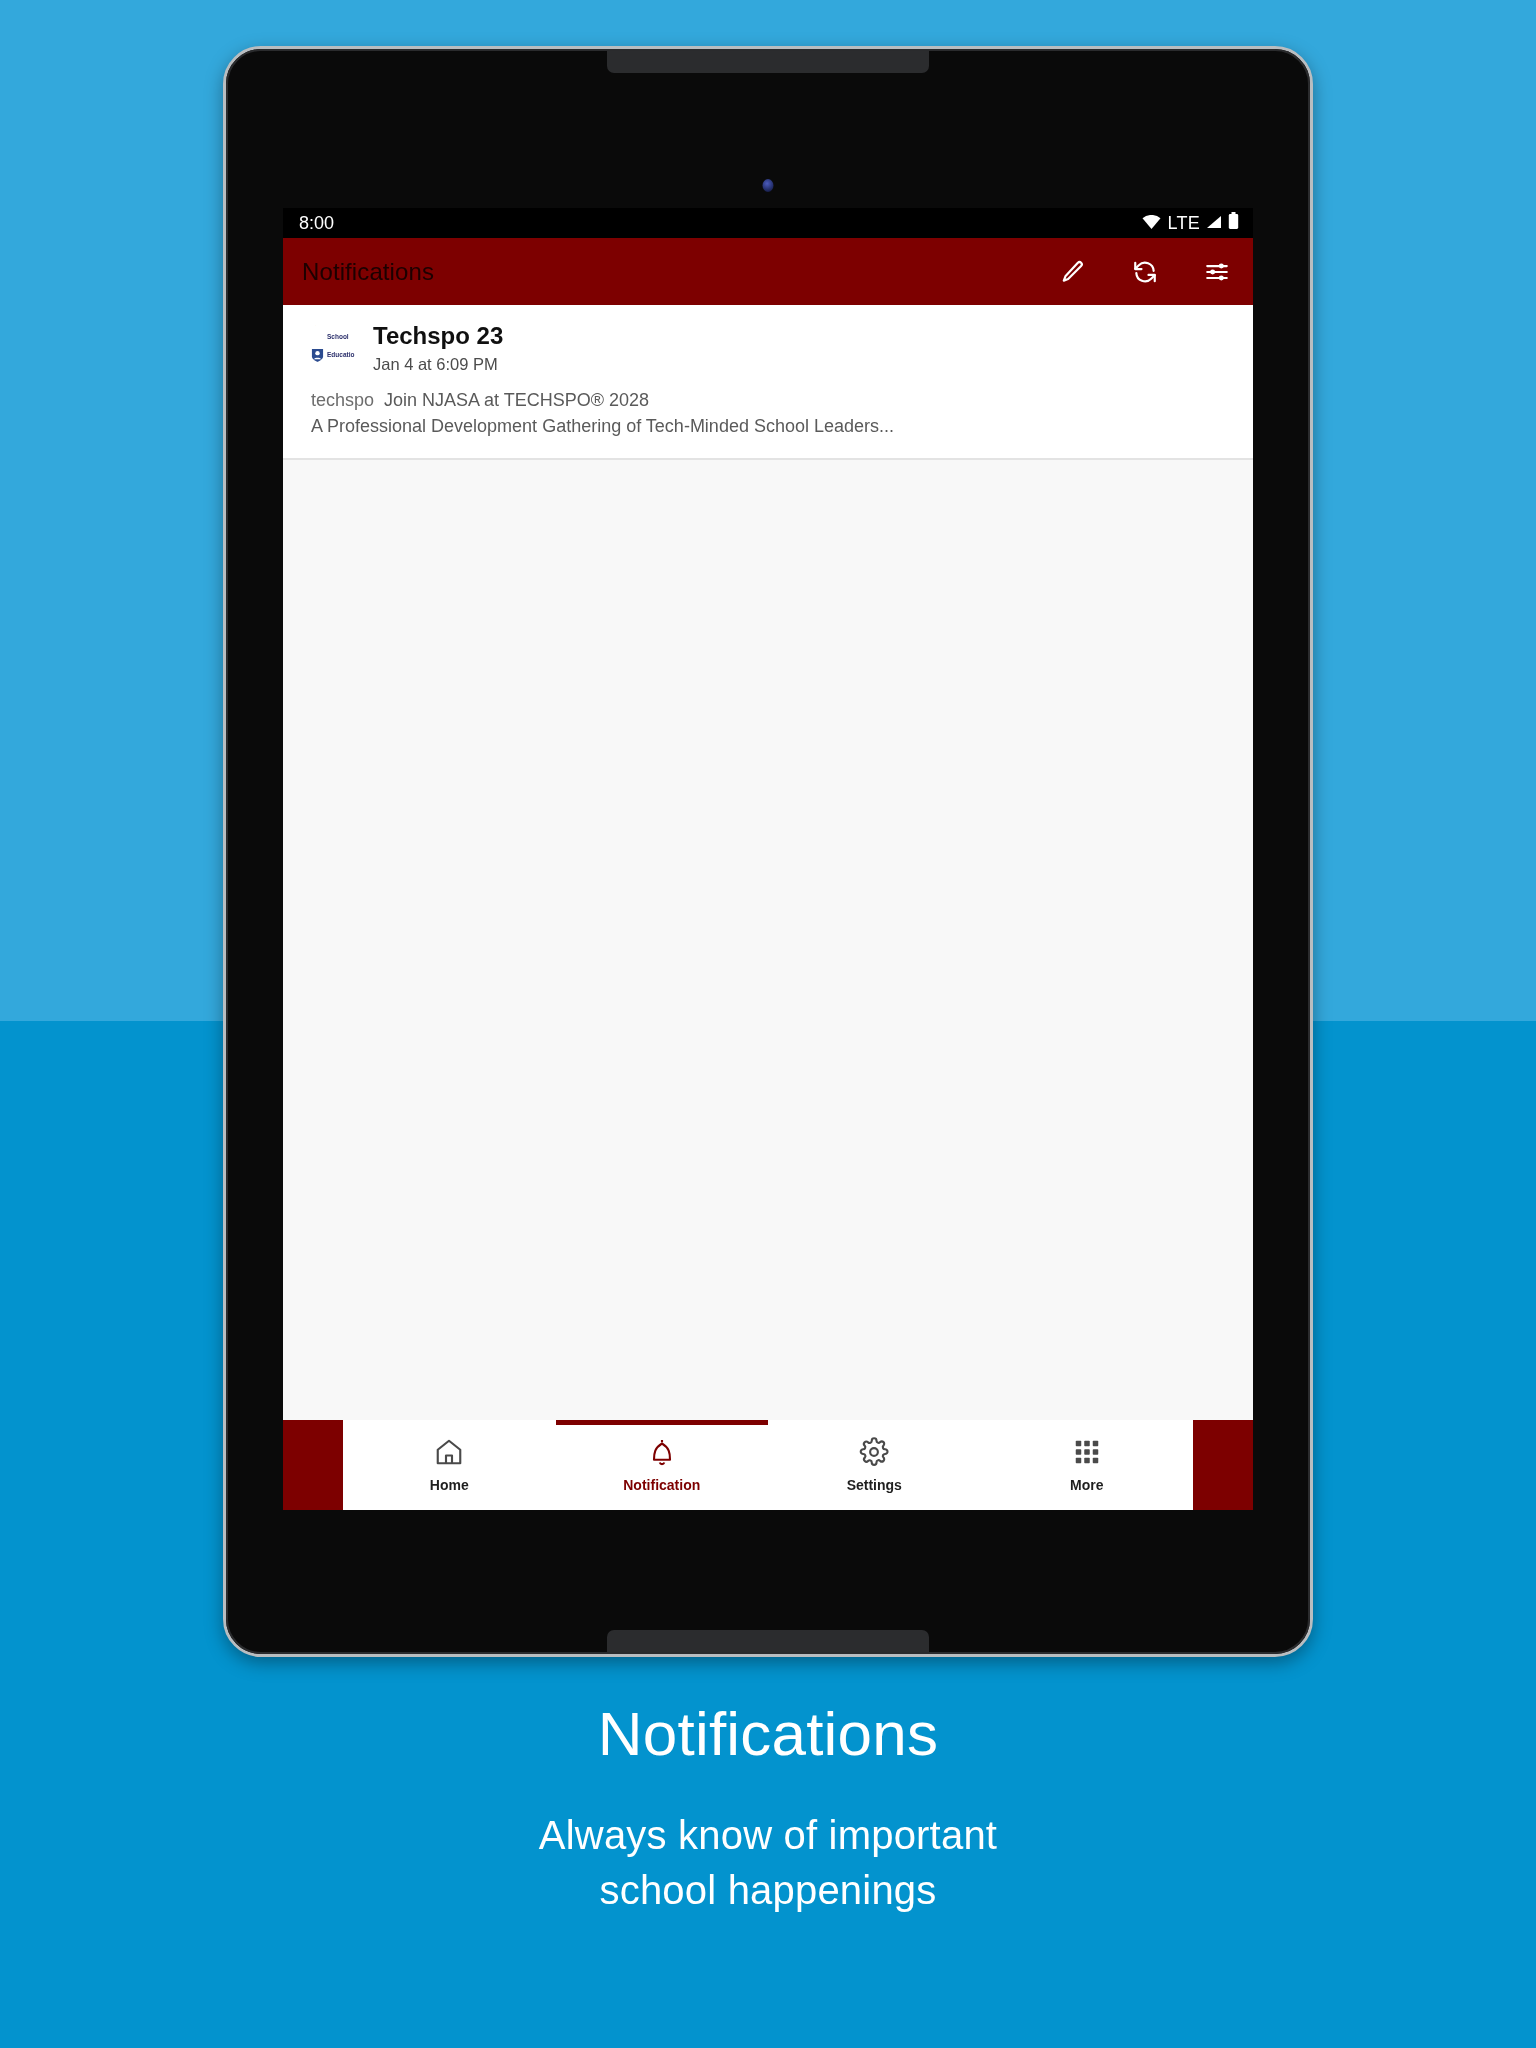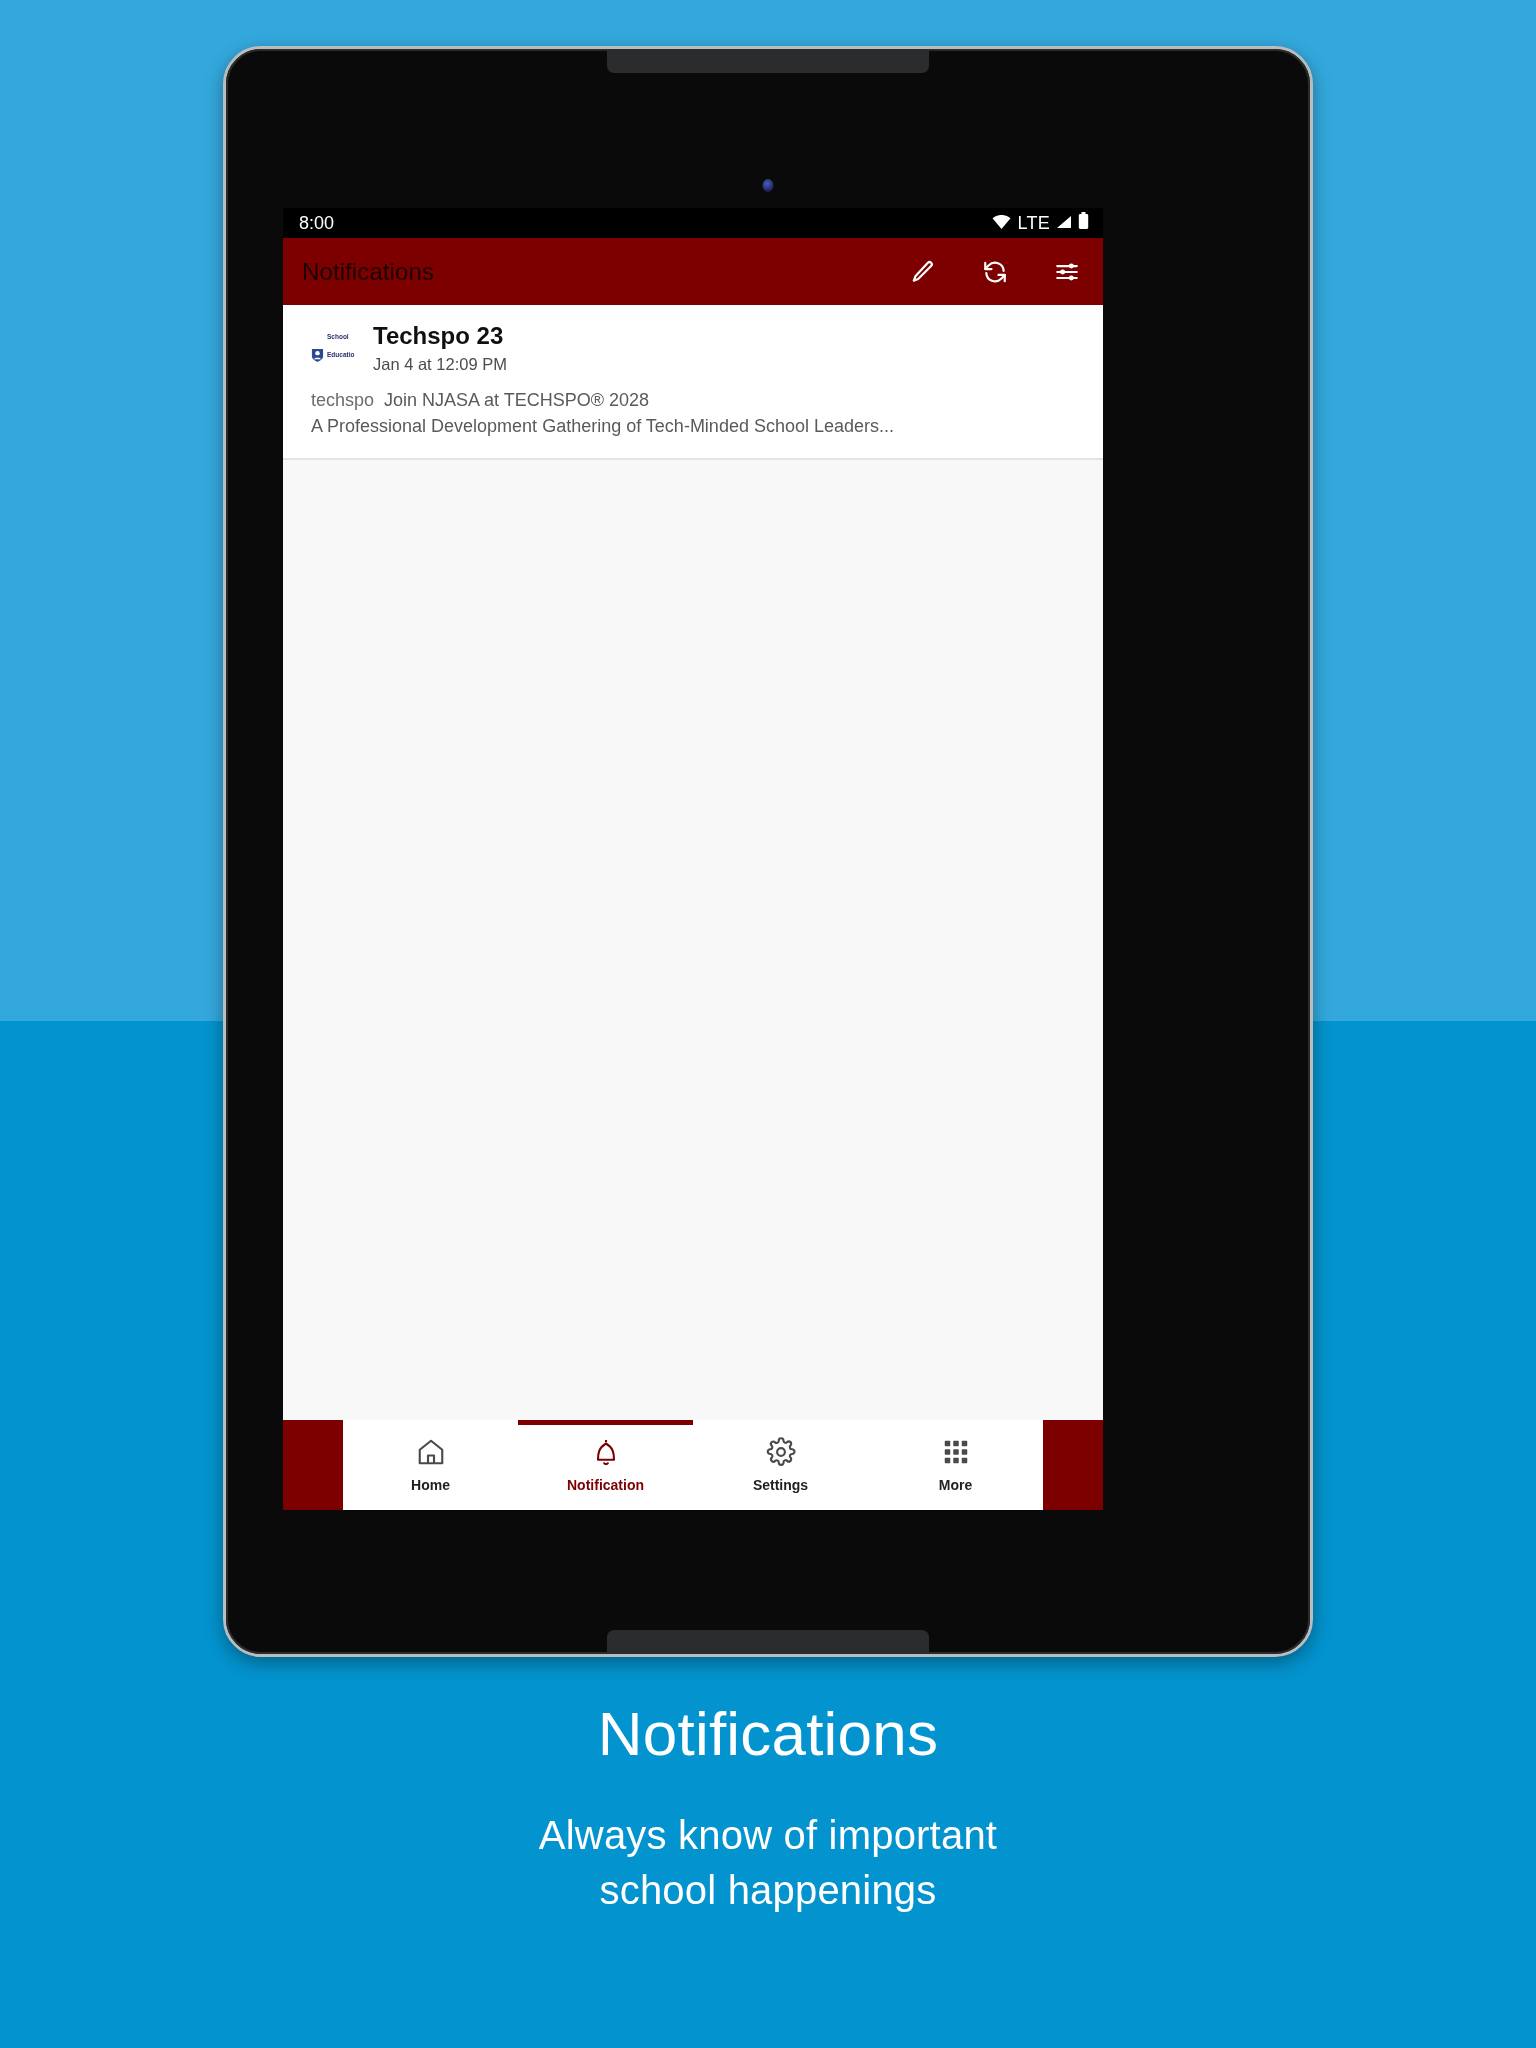--- a/index.html
+++ b/index.html
@@ -37,21 +37,21 @@
   .speaker-slot.bottom { bottom:0px; border-radius: 7px 7px 0 0; }
   .camera-dot {
     position:absolute; left:50%; top:128px; transform:translateX(-50%);
     width:11px; height:13px; border-radius:50%;
     background: radial-gradient(circle at 42% 35%, #4b5bbd 0%, #25306e 55%, #0d1029 100%);
   }
 
   
   .screen {
     position:absolute; left:283px; top:208px;
-    width:820px; height:1302px;
+    width:970px; height:1302px;
     background:#fafafa; overflow:hidden;
   }
 
   
   .statusbar {
     height:30px; background:#000; color:#fff;
     display:flex; align-items:center; justify-content:space-between;
     padding: 0 14px 0 16px;
     font-size: 18px;
   }
@@ -210,21 +210,21 @@
             <span class="logo-text">Educatio</span>
           </div>
           <div class="logo-row">
             <span class="logo-mark"></span>
 
           </div>
         </div>
 
         <div class="notif-titles">
           <div class="notif-title">Techspo 23</div>
-          <div class="notif-time">Jan 4 at 12:09 PM</div>
+          <div class="notif-time">Jan 4 at 6:09 PM</div>
         </div>
       </div>
 
       <div class="notif-body">
         <div class="notif-line">
           <span class="tag">techspo</span>
           &nbsp;<span>Join NJASA at TECHSPO® 2028</span>
         </div>
         <div class="notif-line">A Professional Development Gathering of Tech-Minded School Leaders...</div>
       </div>

